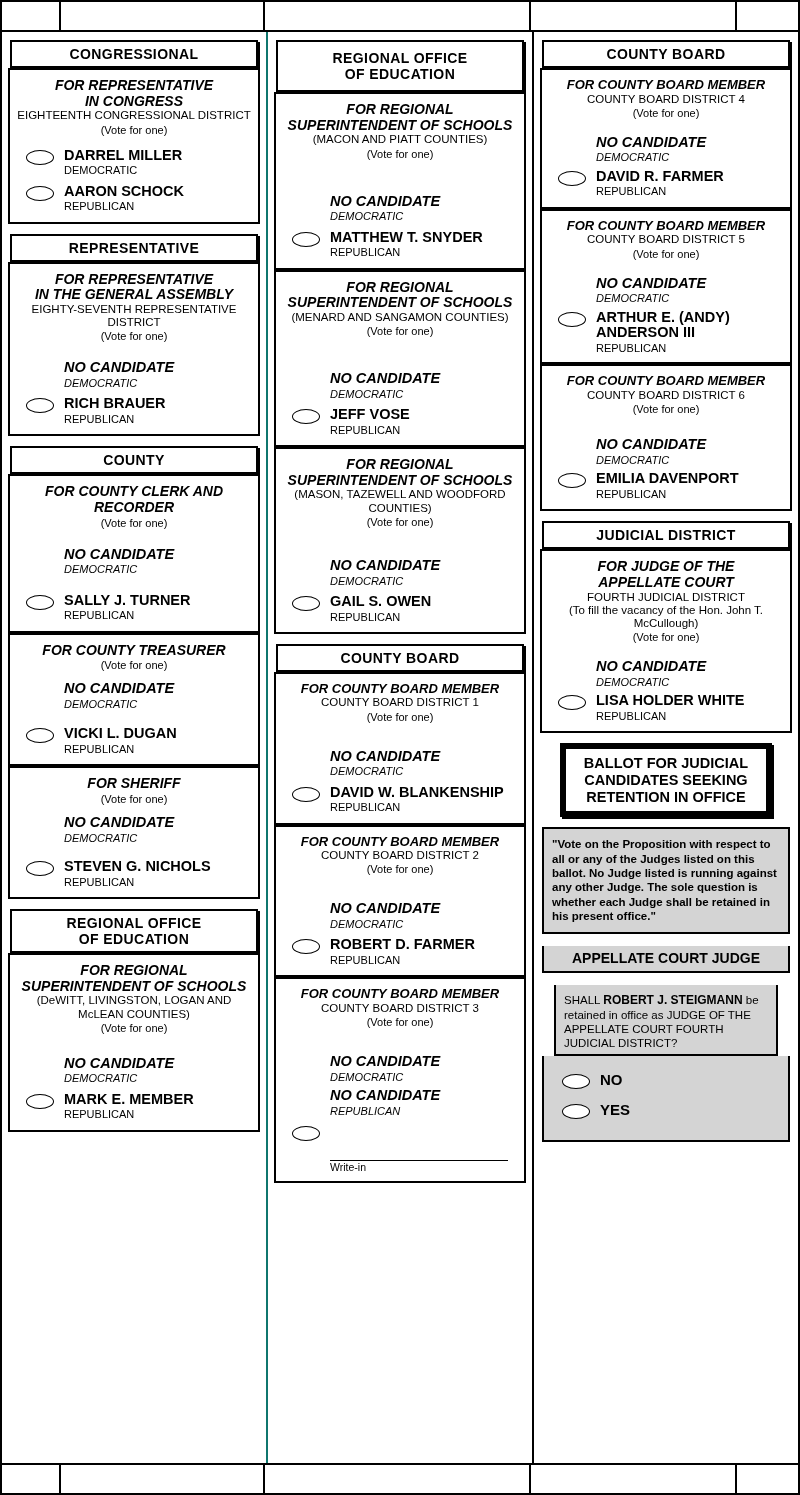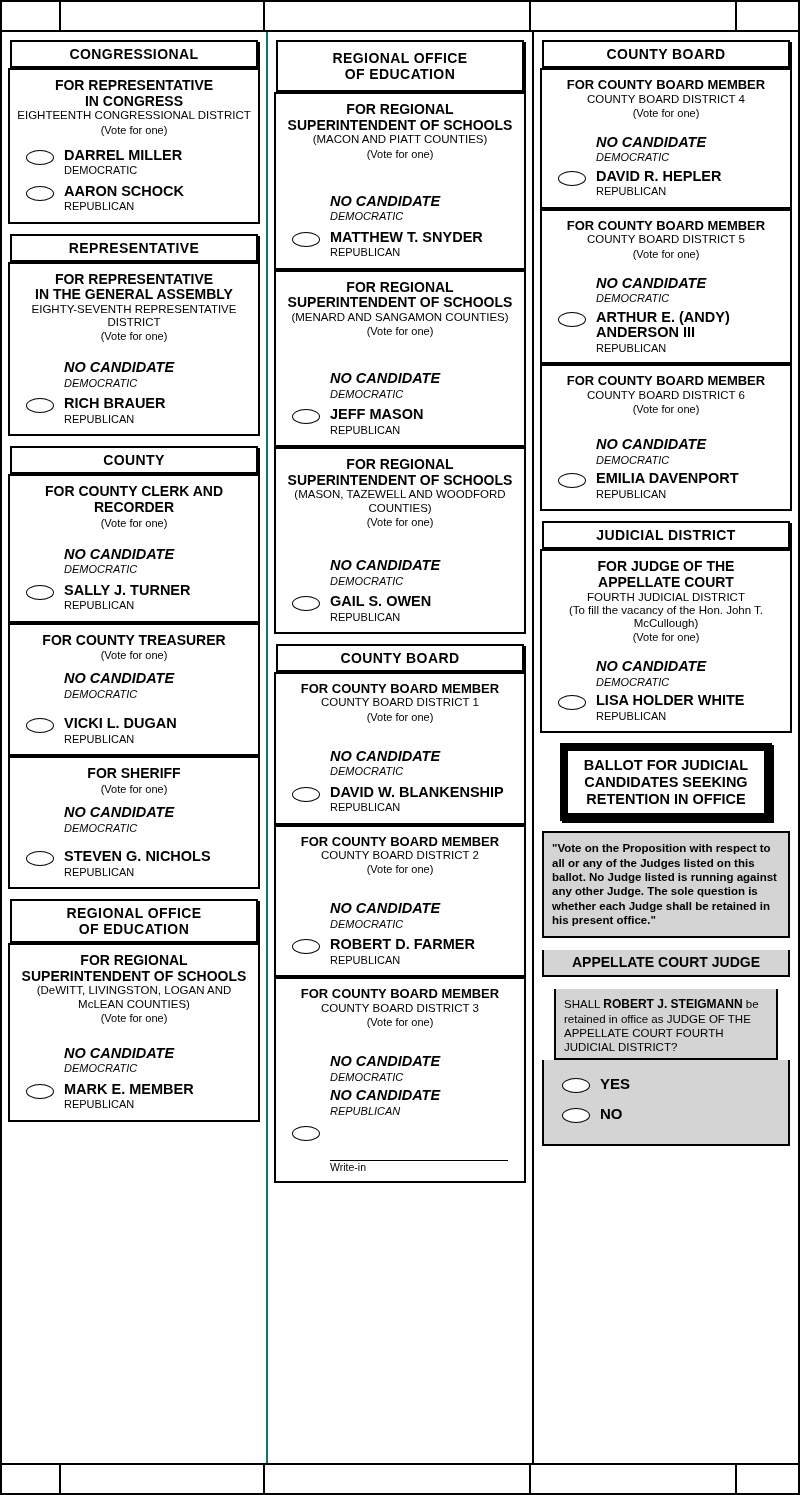--- a/index.html
+++ b/index.html
@@ -57,20 +57,21 @@
     box-sizing:border-box;
     background:#fff;
   }
   .contest-box.topline{border-top:2px solid #000;}
   .office{
     text-align:center;
     font-weight:bold;
     font-size:14px;
     line-height:1.12;
     margin-top:2px;
+    font-style:italic;
   }
   .office.small{font-size:13px;}
   .sub{
     text-align:center;
     font-size:11.5px;
     line-height:1.15;
     font-weight:normal;
   }
   .vote-for{
     text-align:center;
@@ -132,21 +133,21 @@
   .yesno{
     background:#d4d4d4;
     border:2px solid #000;
     border-top:none;
     padding:10px 8px 14px 8px;
     box-sizing:border-box;
   }
   .yesno .cand{margin-top:6px;min-height:24px;}
   .yesno .cname{font-size:15px;}
   .boxed-hdr3{
-    border:8px solid #000000;
+    border:6px solid #000000;
     text-align:center;font-weight:bold;font-size:14.5px;
     line-height:1.15;
     padding:6px 4px;
     box-shadow:2px 2px 0 #000;
     margin:0 20px;
   }
   .gap{height:10px;}
 </style>
 </head>
 <body>
@@ -216,21 +217,21 @@
       <div class="contest-box topline">
         <div class="office">
           <span>FOR COUNTY CLERK AND</span><br>
           <span>RECORDER</span>
         </div>
         <div class="vote-for">(Vote for one)</div>
         <div class="cand nooval" style="margin-top:18px">
           <div class="cname">NO CANDIDATE</div>
           <div class="cparty">DEMOCRATIC</div>
         </div>
-        <div class="cand" style="margin-top:6px">
+        <div class="cand" style="margin-top:16px">
           <span class="oval"></span>
           <div class="cname">SALLY J. TURNER</div>
           <div class="cparty">REPUBLICAN</div>
         </div>
       </div>
 
       <div class="contest-box topline">
         <div class="office">
           <span>FOR COUNTY TREASURER</span>
         </div>
@@ -317,21 +318,21 @@
           <span>SUPERINTENDENT OF SCHOOLS</span>
         </div>
         <div class="sub">(MENARD AND SANGAMON COUNTIES)</div>
         <div class="vote-for">(Vote for one)</div>
         <div class="cand nooval" style="margin-top:34px">
           <div class="cname">NO CANDIDATE</div>
           <div class="cparty">DEMOCRATIC</div>
         </div>
         <div class="cand" style="margin-top:6px">
           <span class="oval"></span>
-          <div class="cname">JEFF MASON</div>
+          <div class="cname">JEFF VOSE</div>
           <div class="cparty">REPUBLICAN</div>
         </div>
       </div>
 
       <div class="contest-box topline">
         <div class="office">
           <span>FOR REGIONAL</span><br>
           <span>SUPERINTENDENT OF SCHOOLS</span>
         </div>
         <div class="sub">(MASON, TAZEWELL AND WOODFORD COUNTIES)</div>
@@ -418,21 +419,21 @@
           <span>FOR COUNTY BOARD MEMBER</span>
         </div>
         <div class="sub">COUNTY BOARD DISTRICT 4</div>
         <div class="vote-for">(Vote for one)</div>
         <div class="cand nooval" style="margin-top:16px">
           <div class="cname">NO CANDIDATE</div>
           <div class="cparty">DEMOCRATIC</div>
         </div>
         <div class="cand" style="margin-top:4px">
           <span class="oval"></span>
-          <div class="cname">DAVID R. HEPLER</div>
+          <div class="cname">DAVID R. FARMER</div>
           <div class="cparty">REPUBLICAN</div>
         </div>
       </div>
 
       <div class="contest-box topline">
         <div class="office small">
           <span>FOR COUNTY BOARD MEMBER</span>
         </div>
         <div class="sub">COUNTY BOARD DISTRICT 5</div>
         <div class="vote-for">(Vote for one)</div>
@@ -497,25 +498,25 @@
       <div class="shaded" style="border-top:2px solid #000;margin:0 2px;">"Vote on the Proposition with respect to all or any of the Judges listed on this ballot.  No Judge listed is running against any other Judge.  The sole question is whether each Judge shall be retained in his present office."</div>
       <div class="shaded hdr" style="margin:12px 2px;">APPELLATE COURT JUDGE</div>
       <div class="retention-q" style="margin:0 14px;">
         <span>SHALL</span>
         <b>ROBERT J. STEIGMANN</b>
         <span>be retained in office as JUDGE OF THE APPELLATE COURT FOURTH JUDICIAL DISTRICT?</span>
       </div>
       <div class="yesno" style="margin:0 2px;">
         <div class="cand">
           <span class="oval"></span>
+          <div class="cname">NO</div>
+        </div>
+        <div class="cand">
+          <span class="oval"></span>
           <div class="cname">YES</div>
-        </div>
-        <div class="cand">
-          <span class="oval"></span>
-          <div class="cname">NO</div>
         </div>
       </div>
 
     </div>
 
   </div>
 
   <div class="strip bottom">
     <div class="cell" style="width:58px"></div>
     <div class="cell" style="width:204px"></div>

